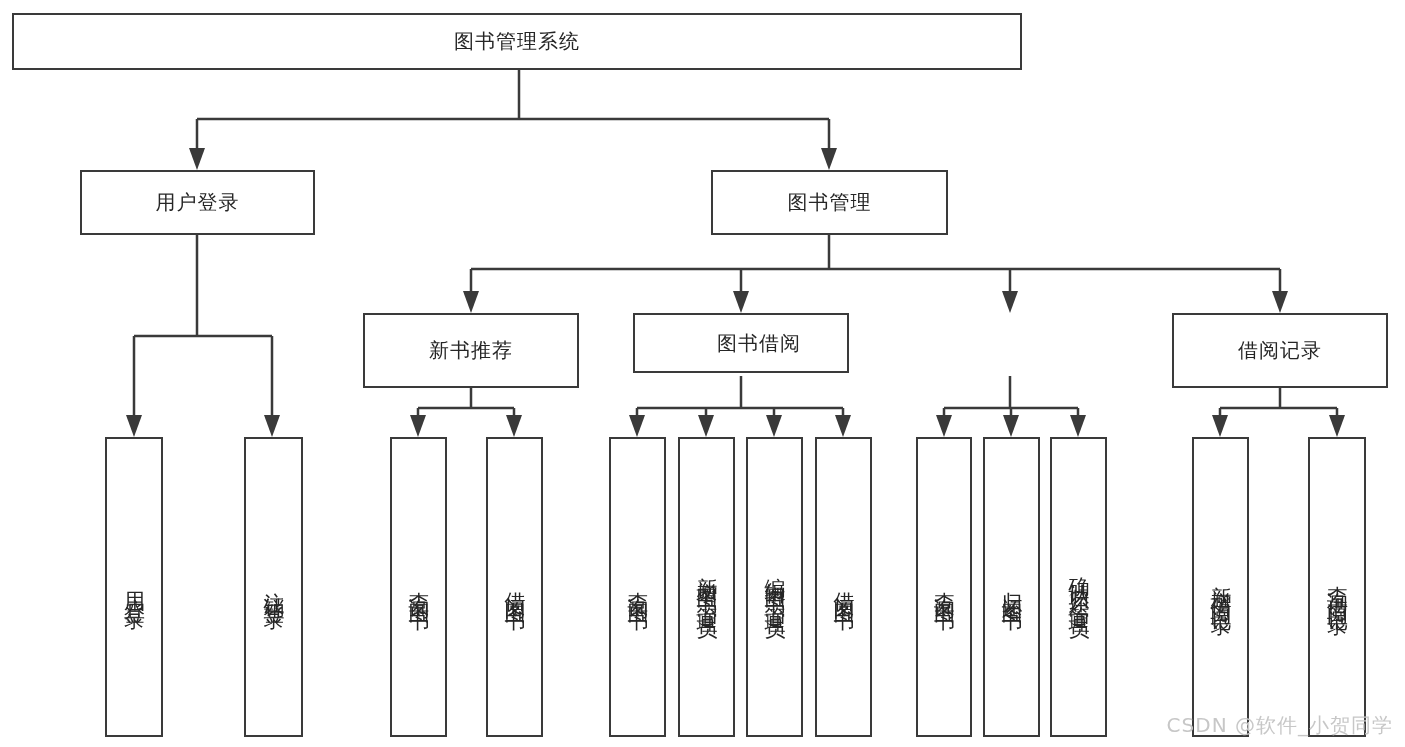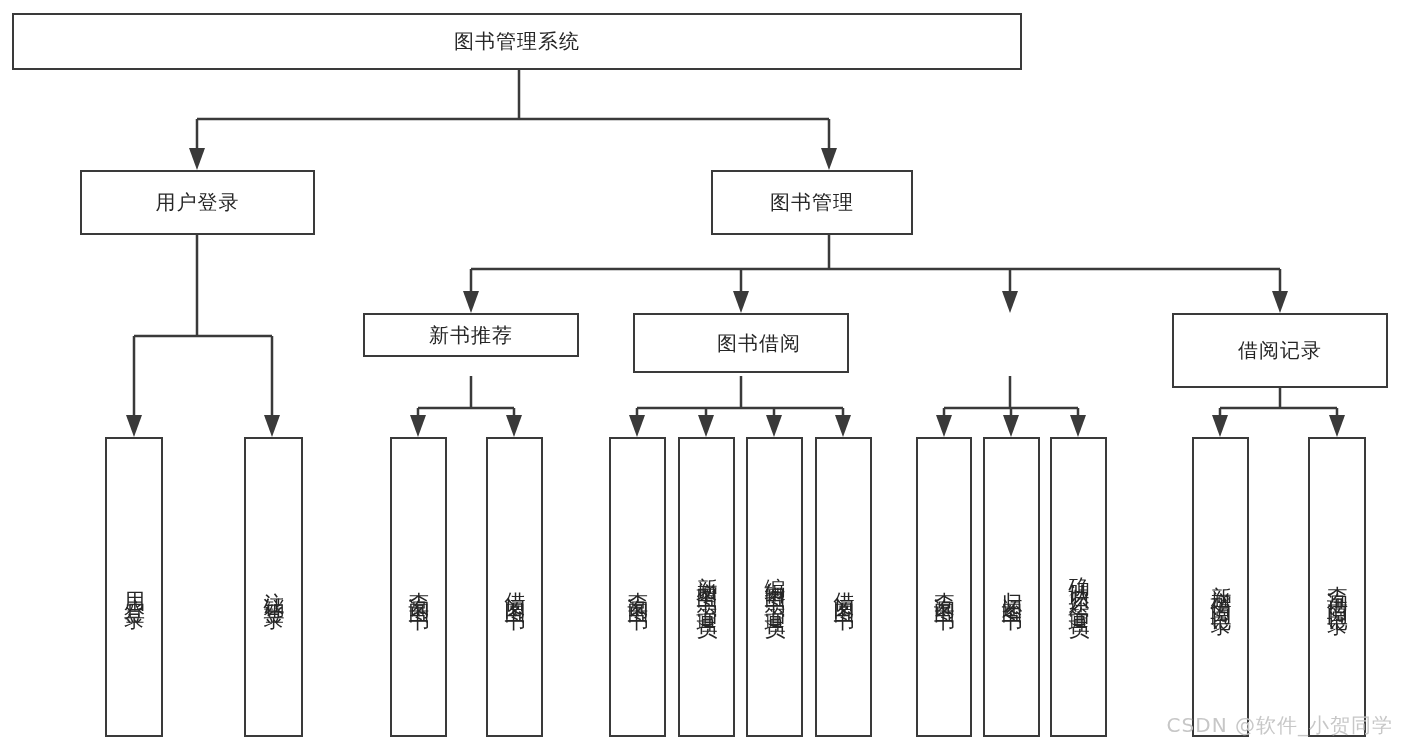--- a/index.html
+++ b/index.html
@@ -107,25 +107,25 @@
     </g>
   </svg>
 
   <div class="box" style="left:12px; top:13px; width:1010px; height:57px;">
     <span class="lbl-h">图书管理系统</span>
   </div>
 
   <div class="box" style="left:80px; top:170px; width:235px; height:65px;">
     <span class="lbl-h">用户登录</span>
   </div>
-  <div class="box" style="left:711px; top:170px; width:202px; height:65px;">
+  <div class="box" style="left:711px; top:170px; width:237px; height:65px;">
     <span class="lbl-h">图书管理</span>
   </div>
 
-  <div class="box" style="left:363px; top:313px; width:216px; height:44px;">
+  <div class="box" style="left:363px; top:313px; width:216px; height:75px;">
     <span class="lbl-h">新书推荐</span>
   </div>
   <div class="box" style="left:633px; top:313px; width:216px; height:60px;padding-left:36px;">
     <span class="lbl-h">图书借阅</span>
   </div>
   <div class="box" style="left:1172px; top:313px; width:216px; height:75px;">
     <span class="lbl-h">借阅记录</span>
   </div>
 
   <div class="box" style="left:105px; top:437px; width:58px; height:300px;">

